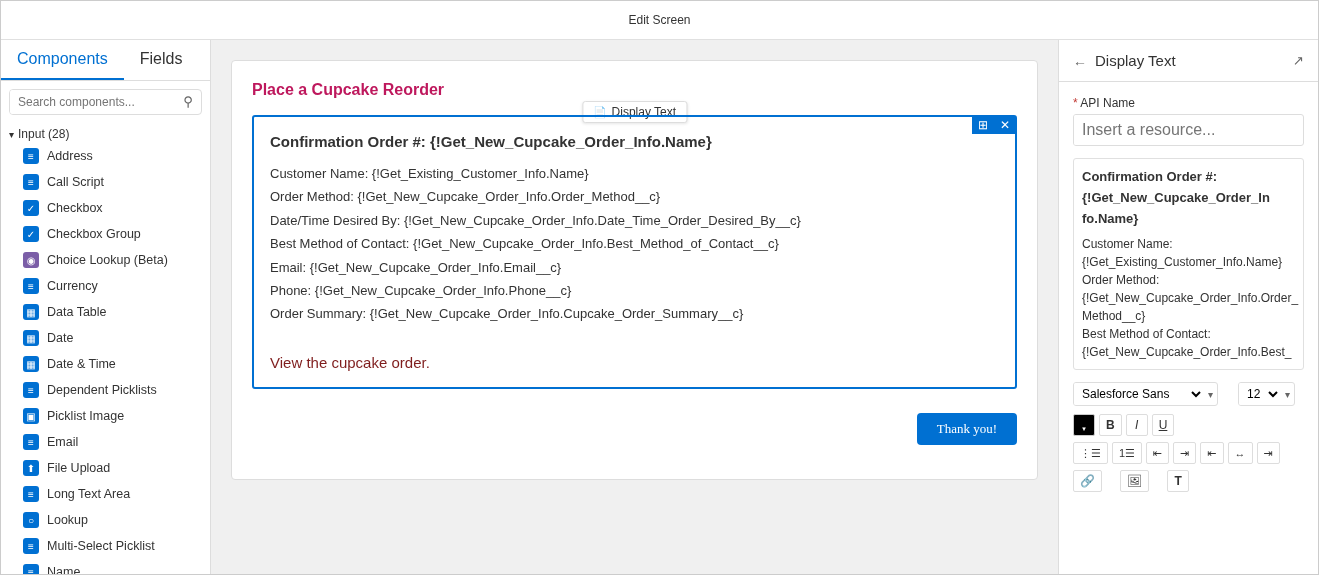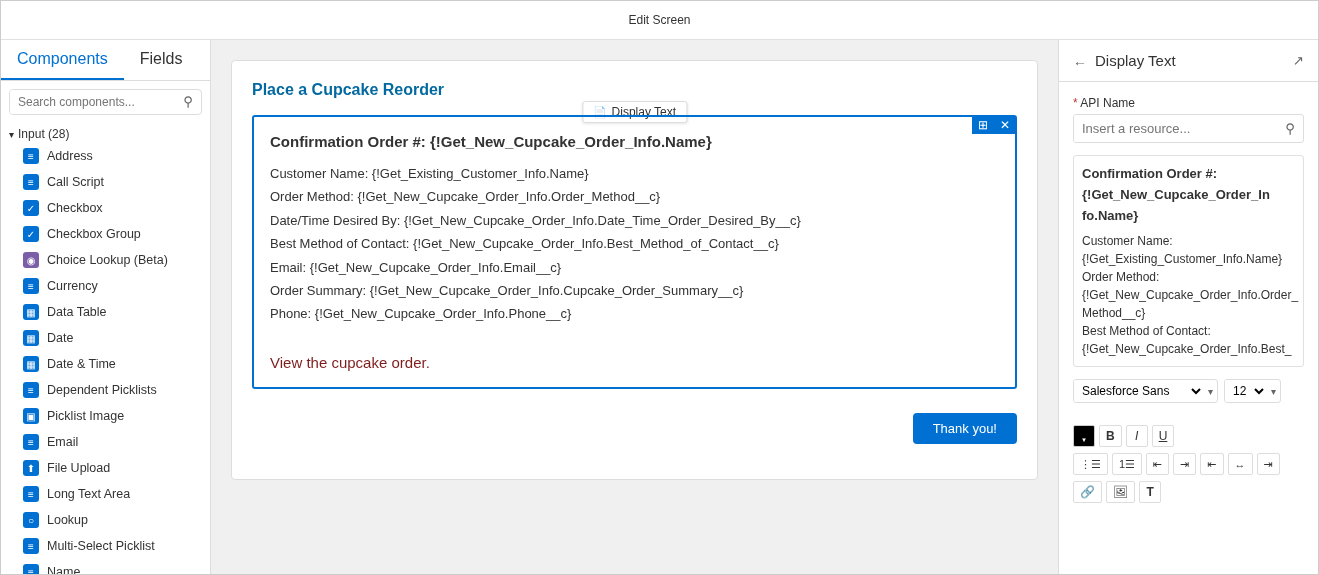--- a/index.html
+++ b/index.html
@@ -23,46 +23,46 @@
     .sidebar-section .chevron { margin-right: 4px; font-size: 10px; }
     .component-list { flex: 1; overflow-y: auto; padding: 0 0 8px 0; }
     .component-item { display: flex; align-items: center; padding: 5px 8px 5px 22px; font-size: 12.5px; color: #333; cursor: pointer; }
     .comp-icon { width: 16px; height: 16px; border-radius: 3px; margin-right: 8px; display: flex; align-items: center; justify-content: center; font-size: 10px; flex-shrink: 0; }
     .comp-icon.blue { background: #0070d2; color: #fff; }
     .comp-icon.purple { background: #7b5ea7; color: #fff; }
 
     
     .canvas { flex: 1; background: #f0f0f0; padding: 20px; overflow: auto; }
     .screen-card { background: #fff; border: 1px solid #ddd; border-radius: 4px; min-height: 420px; padding: 20px; position: relative; }
-    .screen-title { font-size: 16px; font-weight: 600; margin-bottom: 16px; color: #0369a1; }
+    .screen-title { font-size: 16px; font-weight: 600; margin-bottom: 16px; color: #be185d; }
     .display-text-badge { position: absolute; top: -14px; left: 50%; transform: translateX(-50%); background: #fff; border: 1px solid #ddd; border-radius: 3px; padding: 3px 10px; font-size: 12px; display: flex; align-items: center; gap: 5px; white-space: nowrap; color: #333; box-shadow: 0 1px 3px rgba(0,0,0,0.1); }
     .selected-block { border: 2px solid #0070d2; border-radius: 3px; position: relative; padding: 16px; margin-bottom: 16px; }
     .block-actions { position: absolute; top: -1px; right: -1px; display: flex; }
     .block-action-btn { background: #0070d2; color: #fff; border: none; padding: 2px 6px; cursor: pointer; font-size: 12px; }
     .confirmation-header { font-size: 15px; font-weight: 600; margin-bottom: 12px; color: #333; }
     .confirmation-body p { font-size: 13px; color: #333; line-height: 1.8; }
     .view-link { color: #7f1d1d; font-size: 15px; margin-top: 28px; cursor: pointer; text-decoration: none; display: block; }
     .btn-row { display: flex; justify-content: flex-end; margin-top: 16px; padding: 8px 0; }
-    .btn-primary { background: #0070d2; color: #fff; border: none; border-radius: 4px; padding: 8px 20px; font-size: 13px; cursor: pointer; font-weight: 500; }
+    .btn-primary { background: #0070d2; color: #fff; border: none; border-radius: 4px; padding: 8px 20px; font-size: 13px; cursor: pointer; font-weight: 500; font-family: Liberation Serif, serif; }
 
     
     .right-panel { width: 260px; border-left: 1px solid #ddd; background: #fff; display: flex; flex-direction: column; overflow: hidden; }
     .right-panel-header { display: flex; align-items: center; padding: 12px 14px; border-bottom: 1px solid #ddd; gap: 8px; }
     .right-panel-header .back-btn { background: none; border: none; cursor: pointer; color: #666; font-size: 14px; }
     .right-panel-header .panel-title { font-size: 15px; font-weight: 500; flex: 1; color: #333; }
     .right-panel-header .expand-btn { background: none; border: none; cursor: pointer; color: #666; }
     .right-panel-body { flex: 1; overflow-y: auto; padding: 14px; }
     .field-label { font-size: 12px; color: #333; margin-bottom: 4px; }
     .field-input { width: 100%; border: 1px solid #ddd; border-radius: 3px; padding: 6px 8px; font-size: 13px; outline: none; margin-bottom: 12px; color: #333; }
     .resource-search { display: flex; align-items: center; border: 1px solid #ddd; border-radius: 3px; margin-bottom: 12px; overflow: hidden; }
-    .resource-search input { flex: 1; border: none; outline: none; padding: 6px 8px; font-size: 13px; color: #000000; }
+    .resource-search input { flex: 1; border: none; outline: none; padding: 6px 8px; font-size: 16px; color: #000000; }
     .resource-search .search-btn { background: none; border: none; padding: 5px 8px; cursor: pointer; color: #666; }
     .preview-text { font-size: 13px; color: #333; line-height: 1.6; margin-bottom: 12px; border: 1px solid #e0e0e0; border-radius: 3px; padding: 8px; min-height: 120px; overflow: hidden; }
     .preview-text .preview-header { font-weight: 600; font-size: 13px; margin-bottom: 6px; }
-    .toolbar-row { display: flex; align-items: center; gap: 4px; margin-bottom: 22px; flex-wrap: wrap; }
+    .toolbar-row { display: flex; align-items: center; gap: 18px; margin-bottom: 8px; flex-wrap: wrap; }
     .font-select-wrap { display: flex; align-items: center; border: 1px solid #ddd; border-radius: 3px; overflow: hidden; margin-right: 2px; }
     .font-select-wrap select { border: none; outline: none; padding: 3px 4px; font-size: 12px; background: #fff; cursor: pointer; }
     .font-select-wrap .arrow { padding: 3px 4px; font-size: 10px; color: #666; }
     .color-swatch { width: 22px; height: 22px; background: #000; border: 1px solid #ccc; border-radius: 2px; cursor: pointer; display: flex; align-items: center; justify-content: center; }
     .toolbar-btn { background: none; border: 1px solid #ddd; border-radius: 2px; padding: 2px 6px; font-size: 12px; cursor: pointer; color: #333; min-width: 22px; height: 22px; display: flex; align-items: center; justify-content: center; }
     .second-toolbar { display: flex; align-items: center; gap: 4px; margin-bottom: 6px; flex-wrap: wrap; }
     .third-toolbar { display: flex; align-items: center; gap: 4px; flex-wrap: wrap; }
   </style>
 </head>
 <body>
@@ -176,22 +176,22 @@
               <button class="block-action-btn">⊞</button>
               <button class="block-action-btn">✕</button>
             </div>
             <div class="confirmation-header">Confirmation Order #: {!Get_New_Cupcake_Order_Info.Name}</div>
             <div class="confirmation-body">
               <p>Customer Name: {!Get_Existing_Customer_Info.Name}</p>
               <p>Order Method: {!Get_New_Cupcake_Order_Info.Order_Method__c}</p>
               <p>Date/Time Desired By: {!Get_New_Cupcake_Order_Info.Date_Time_Order_Desired_By__c}</p>
               <p>Best Method of Contact: {!Get_New_Cupcake_Order_Info.Best_Method_of_Contact__c}</p>
               <p>Email: {!Get_New_Cupcake_Order_Info.Email__c}</p>
+              <p>Phone: {!Get_New_Cupcake_Order_Info.Phone__c}</p>
               <p>Order Summary: {!Get_New_Cupcake_Order_Info.Cupcake_Order_Summary__c}</p>
-              <p>Phone: {!Get_New_Cupcake_Order_Info.Phone__c}</p>
             </div>
             <a class="view-link">View the cupcake order.</a>
           </div>
         </div>
 
         <div class="btn-row">
           <button class="btn-primary">Thank you!</button>
         </div>
       </div>
     </div>

